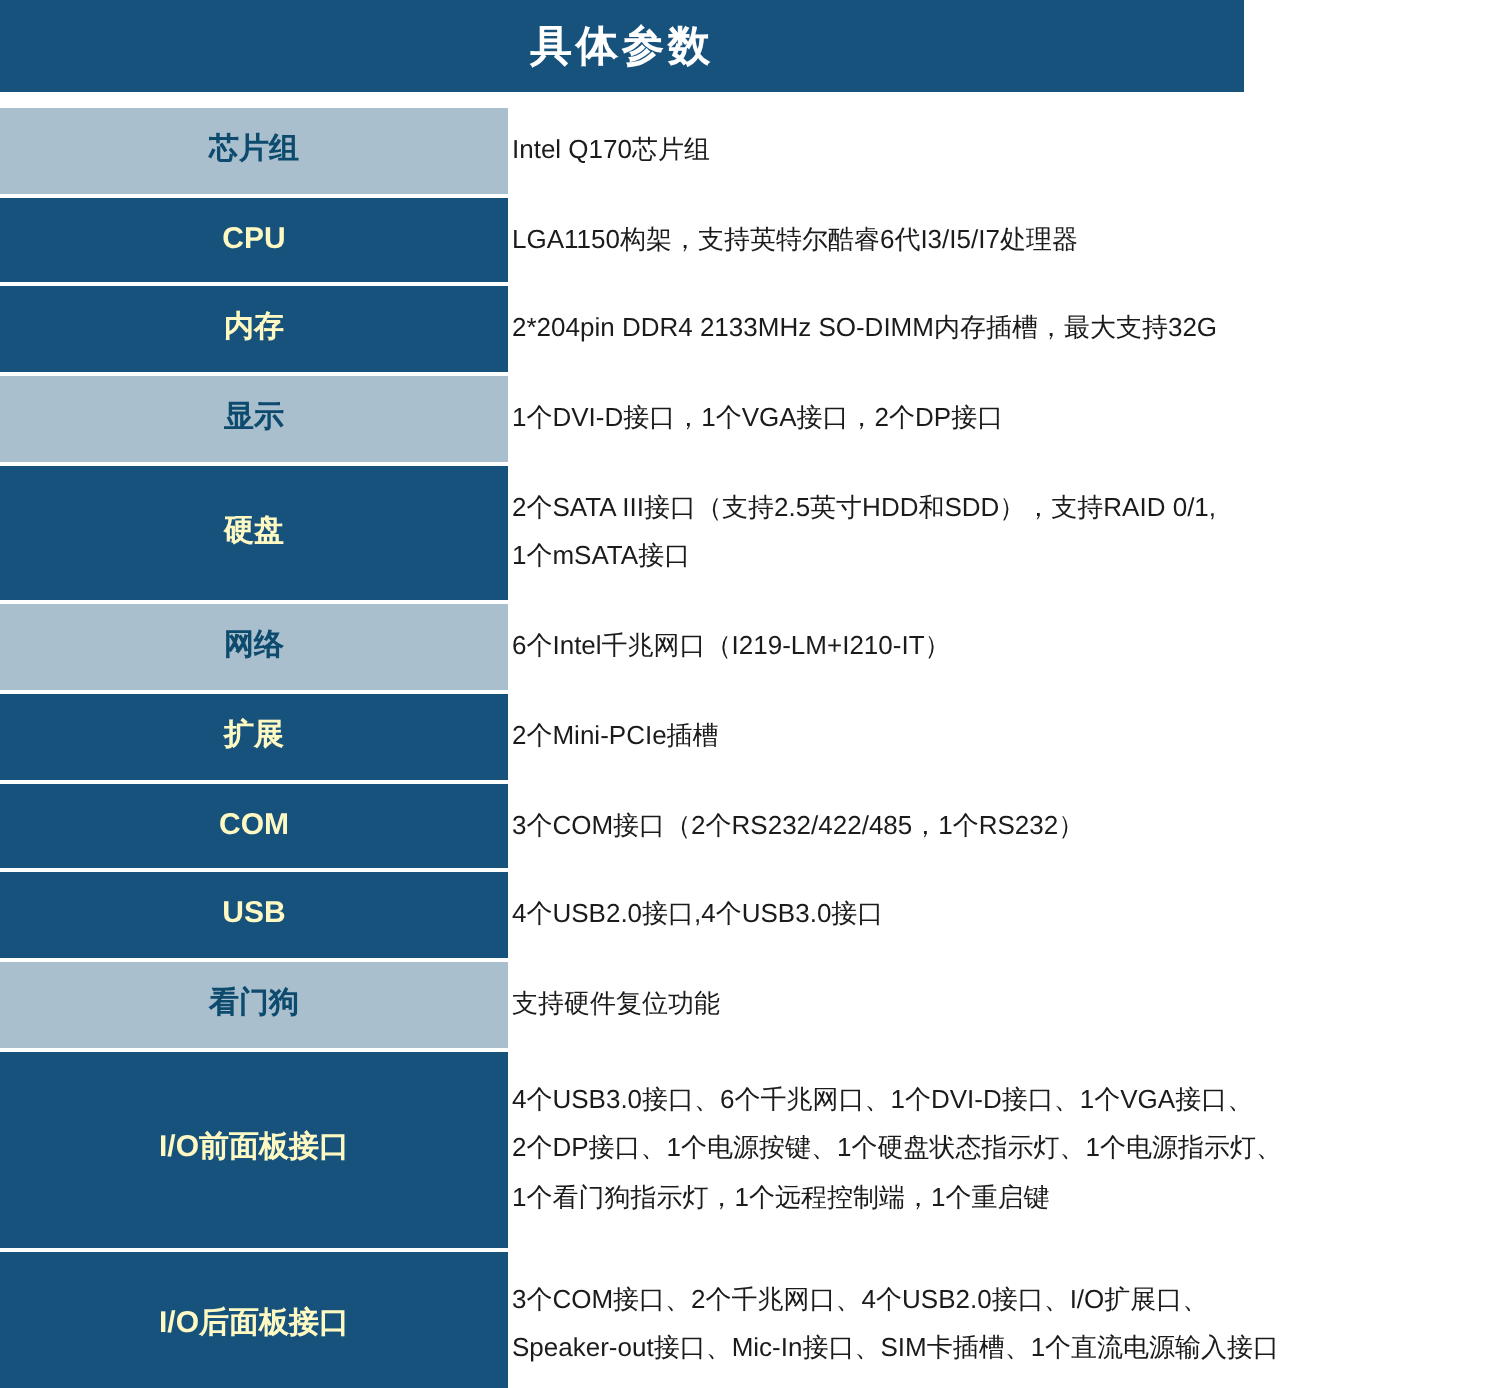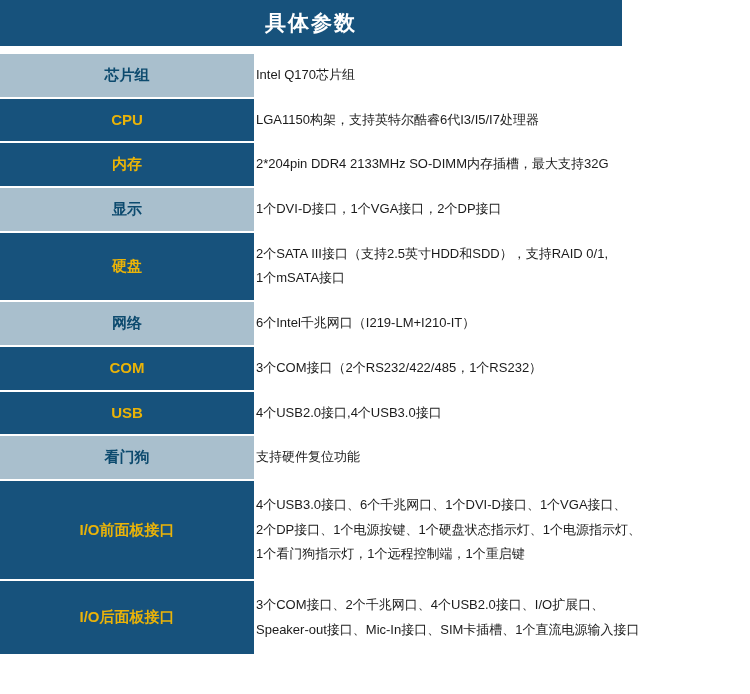--- a/index.html
+++ b/index.html
@@ -42,21 +42,21 @@
   }
   .spec-table td {
     vertical-align: middle;
     padding: 0;
   }
   td.label {
     width: 246px;
     text-align: center;
     font-size: 15px;
     font-weight: bold;
-    color: #eab308;
+    color: #fef9c3;
     background: #17527c;
     padding: 9px 4px;
     border-right: 2px solid #ffffff;
     line-height: 1.5;
   }
   td.label.alt {
     background: #a9bfcd;
     color: #0c4a6e;
   }
   td.value {
@@ -120,20 +120,26 @@
             <span class="line">1个mSATA接口</span>
           </td>
         </tr>
         <tr>
           <td class="label alt">网络</td>
           <td class="value">
             <span class="line">6个Intel千兆网口（I219-LM+I210-IT）</span>
           </td>
         </tr>
         <tr>
+          <td class="label">扩展</td>
+          <td class="value">
+            <span class="line">2个Mini-PCIe插槽</span>
+          </td>
+        </tr>
+        <tr>
           <td class="label">COM</td>
           <td class="value">
             <span class="line">3个COM接口（2个RS232/422/485，1个RS232）</span>
           </td>
         </tr>
         <tr>
           <td class="label">USB</td>
           <td class="value">
             <span class="line">4个USB2.0接口,4个USB3.0接口</span>
           </td>

